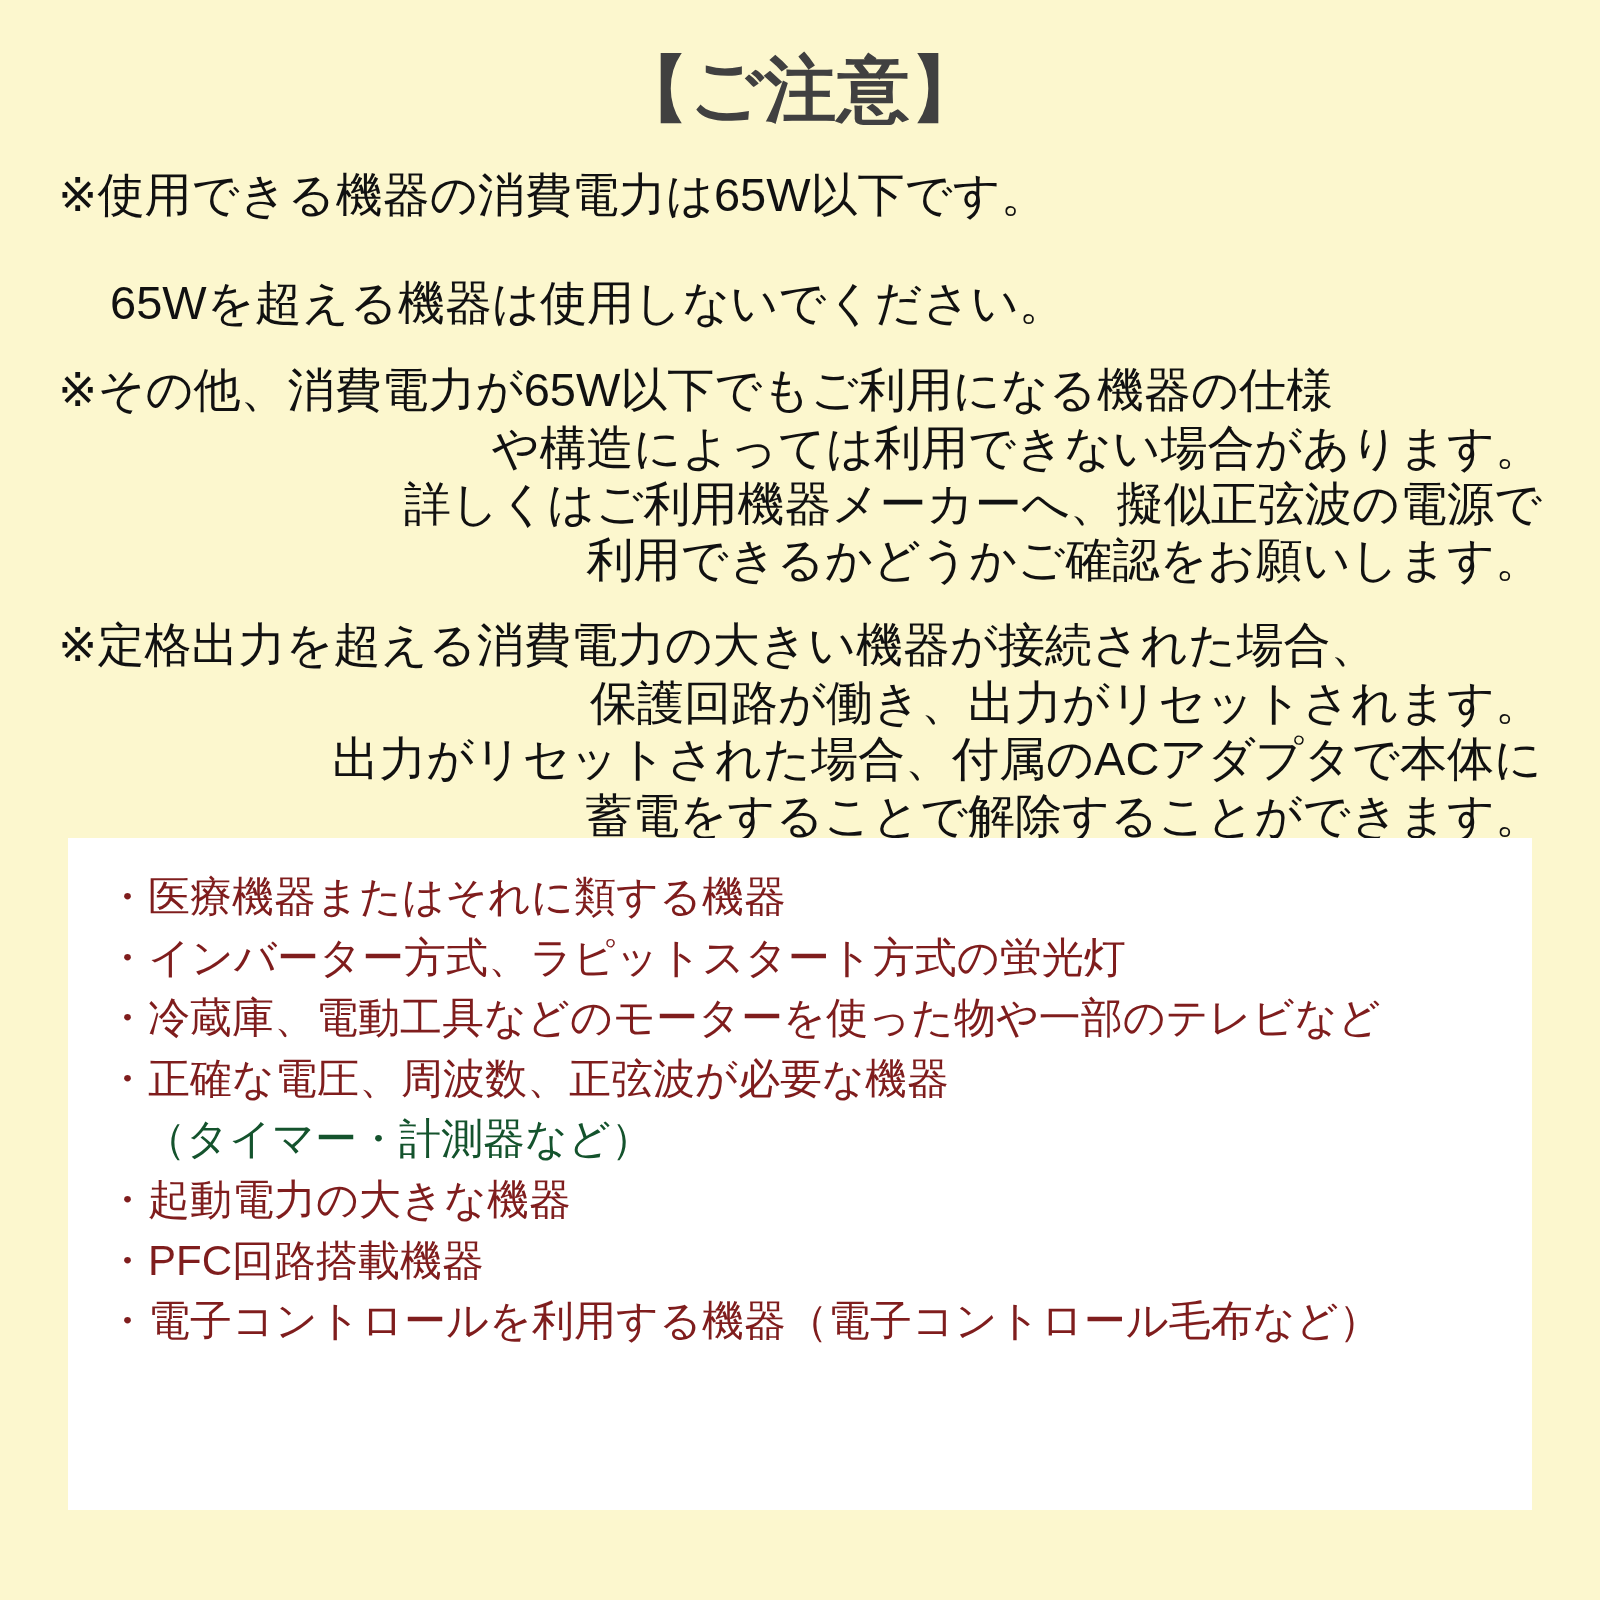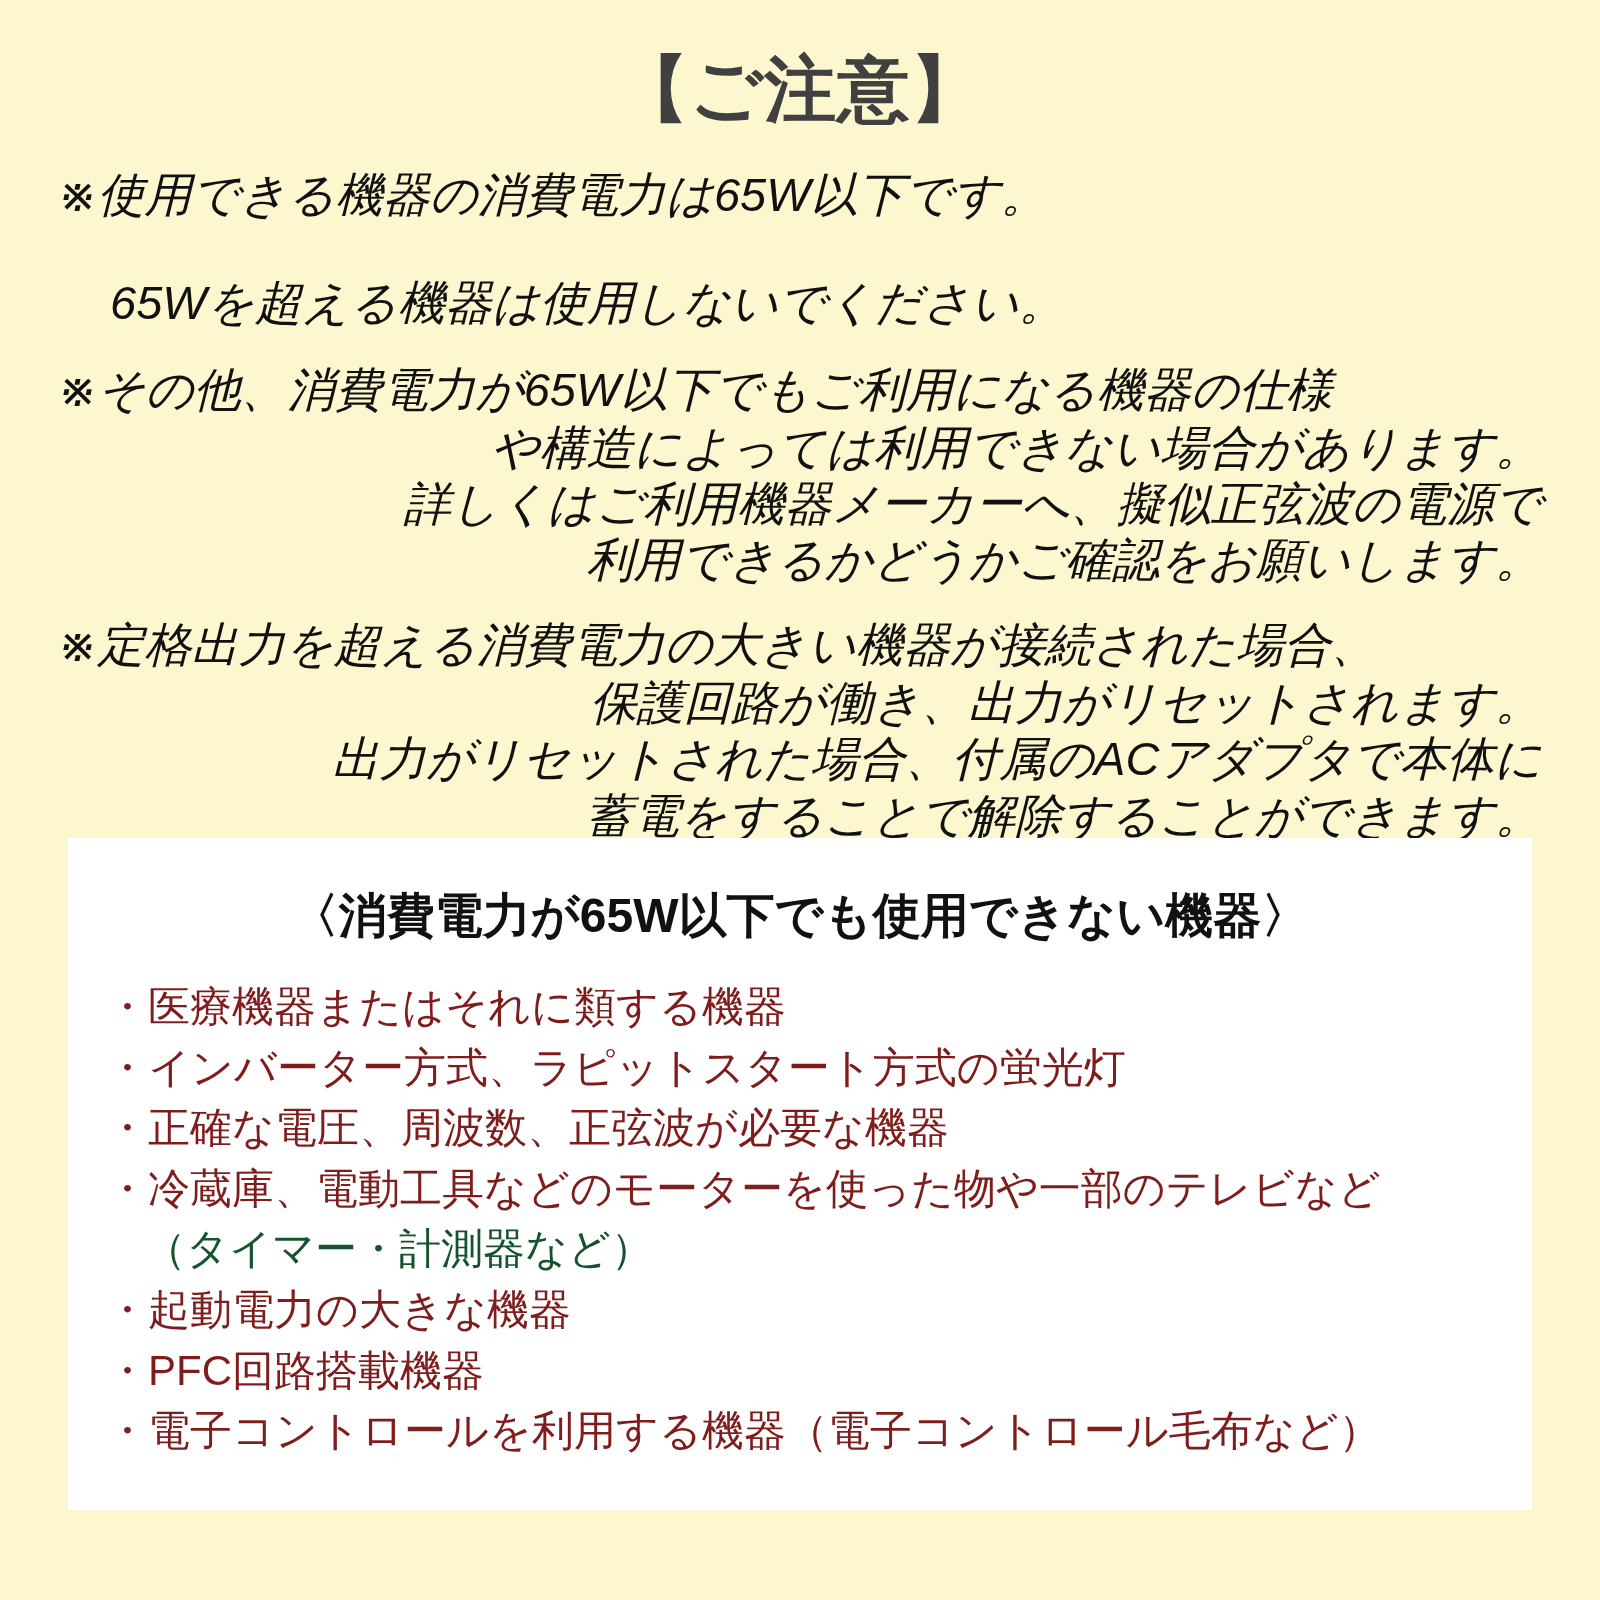--- a/index.html
+++ b/index.html
@@ -31,21 +31,20 @@
     line-height: 1.1;
     color: #404040;
   }
 
   
   .notes {
     margin: 36px 58px 0 58px;
   }
   .note {
     margin-bottom: 26px;
-    font-style: italic;
   }
   .note-line {
     font-size: 47px;
     line-height: 1.28;
     color: #111;
     white-space: nowrap;
   }
   .note-line.indent {
     padding-left: 52px;
     margin-top: 48px;
@@ -124,34 +123,33 @@
     <div class="note">
       <div class="note-line">※定格出力を超える消費電力の大きい機器が接続された場合、</div>
       <div class="note-line indent-small tight">保護回路が働き、出力がリセットされます。</div>
       <div class="note-line indent-small tight">出力がリセットされた場合、付属のACアダプタで本体に</div>
       <div class="note-line indent-small tight">蓄電をすることで解除することができます。</div>
     </div>
 
   </div>
 
   <div class="panel">
-    <div class="panel-title">〈消費電力が65W以下でも使用できない機器〉</div>
 
     <ul class="panel-list">
       <li>
         <span class="bullet">・</span><span>医療機器またはそれに類する機器</span>
       </li>
       <li>
         <span class="bullet">・</span><span>インバーター方式、ラピットスタート方式の蛍光灯</span>
       </li>
       <li>
-        <span class="bullet">・</span><span>正確な電圧、周波数、正弦波が必要な機器</span>
+        <span class="bullet">・</span><span>冷蔵庫、電動工具などのモーターを使った物や一部のテレビなど</span>
       </li>
       <li>
-        <span class="bullet">・</span><span>冷蔵庫、電動工具などのモーターを使った物や一部のテレビなど</span>
+        <span class="bullet">・</span><span>正確な電圧、周波数、正弦波が必要な機器</span>
       </li>
       <div class="sub-line">（タイマー・計測器など）</div>
       <li>
         <span class="bullet">・</span><span>起動電力の大きな機器</span>
       </li>
       <li>
         <span class="bullet">・</span><span>PFC回路搭載機器</span>
       </li>
       <li>
         <span class="bullet">・</span><span>電子コントロールを利用する機器（電子コントロール毛布など）</span>

